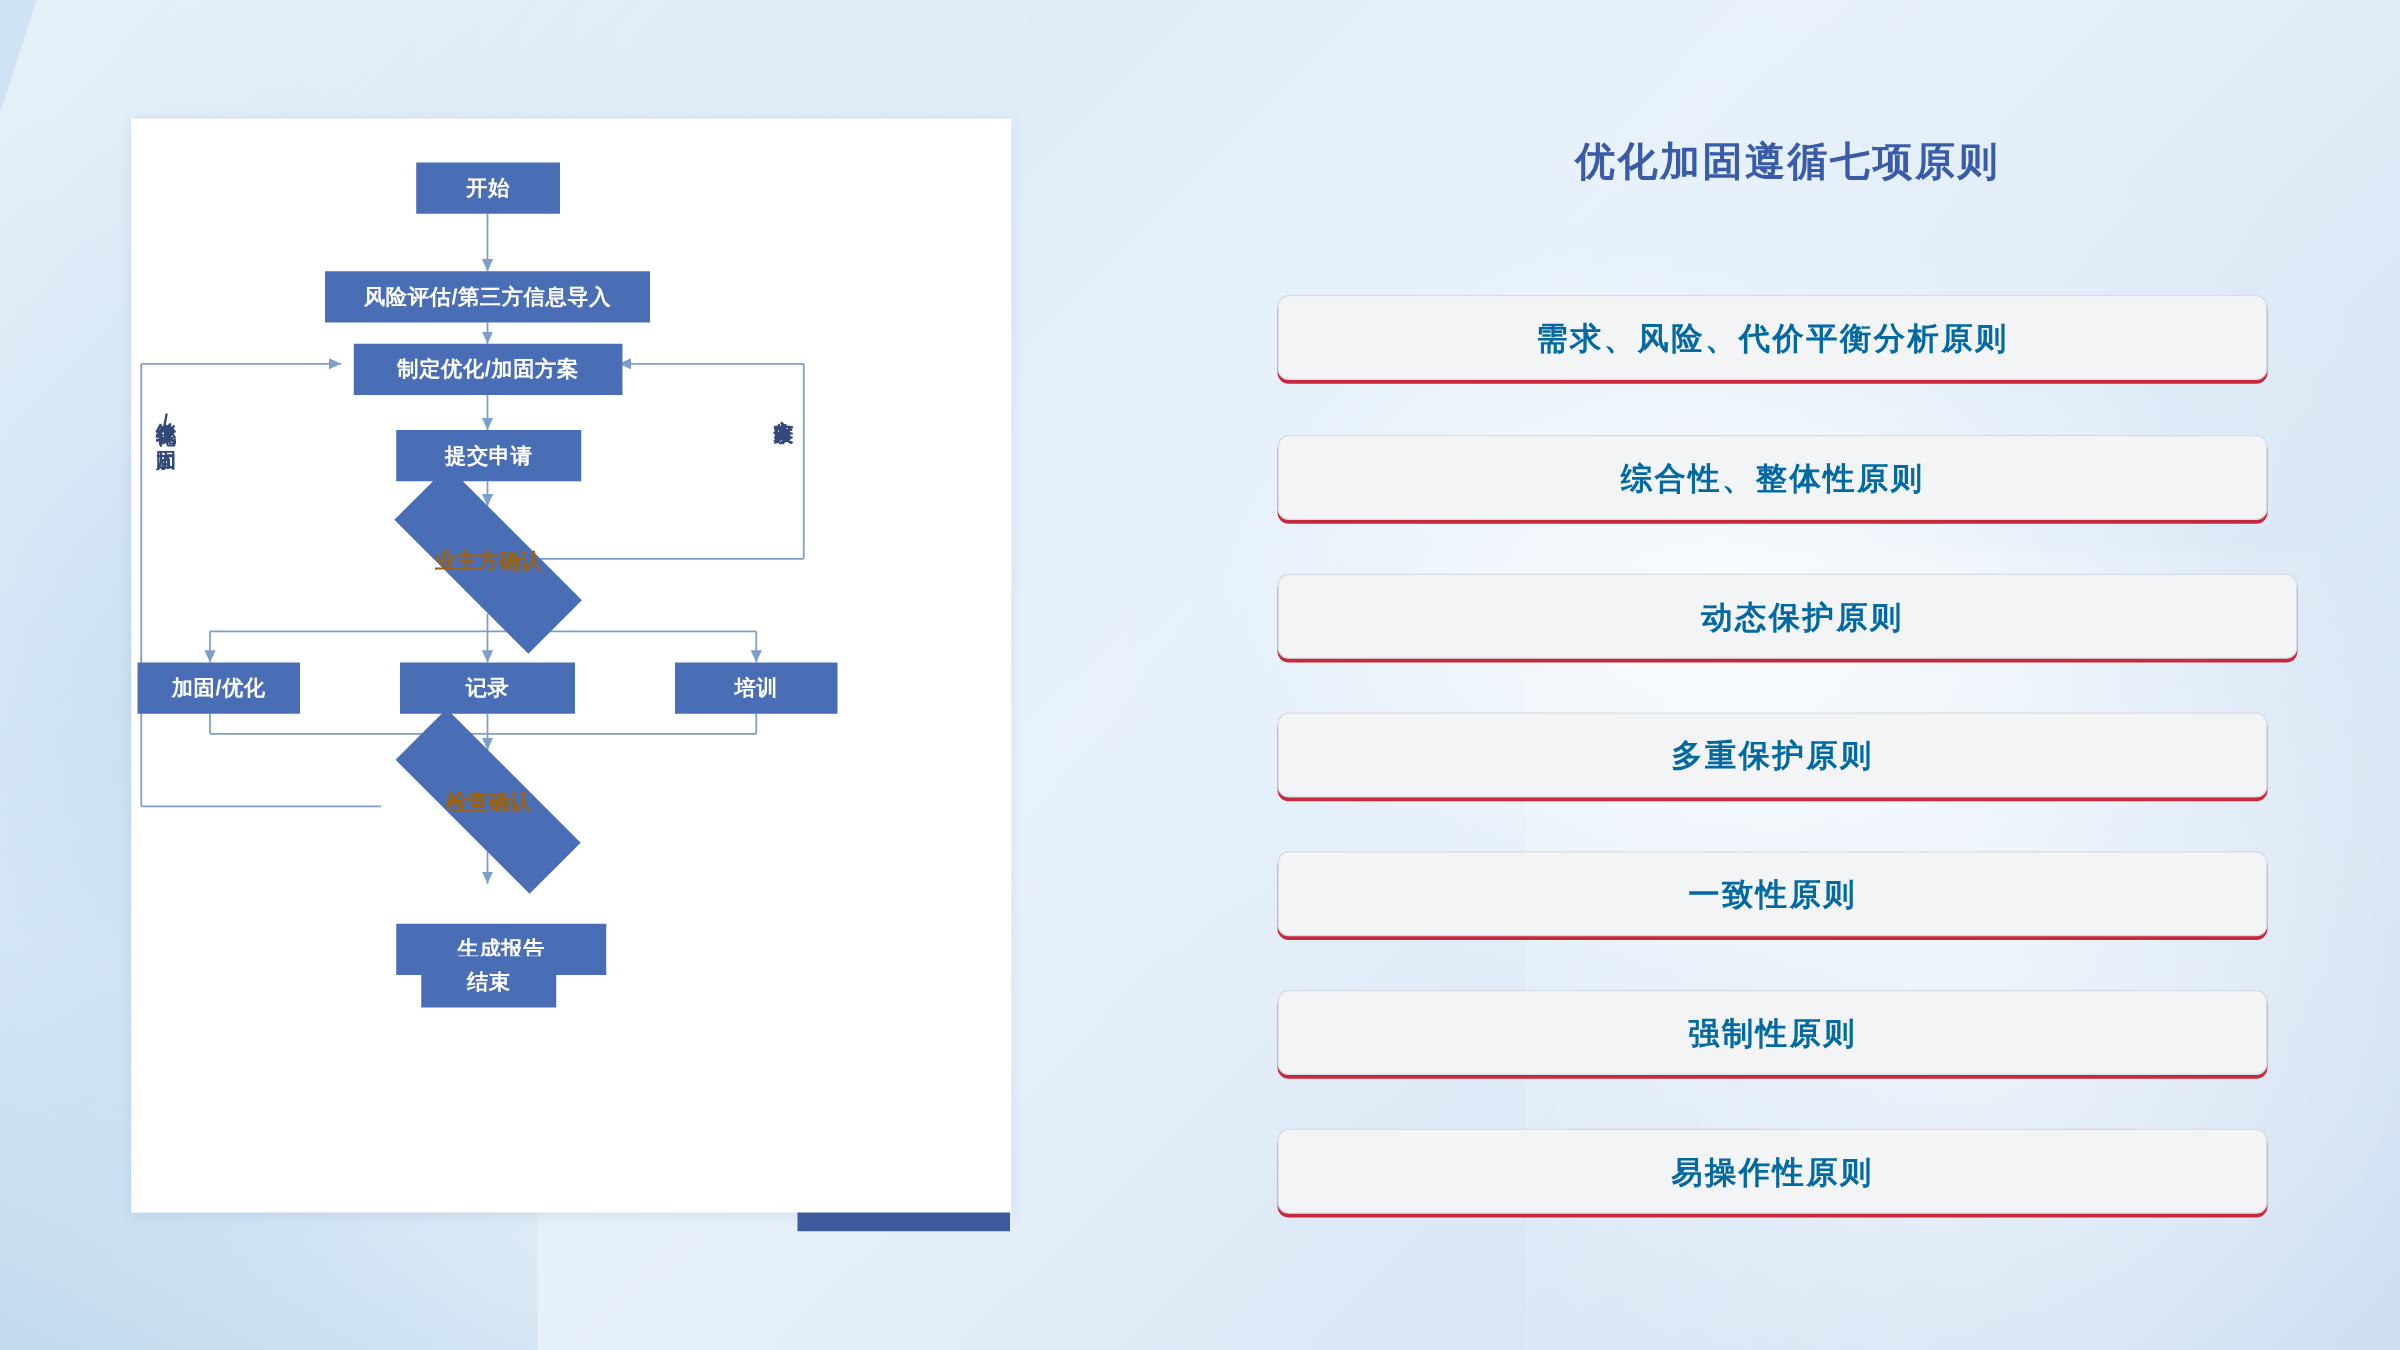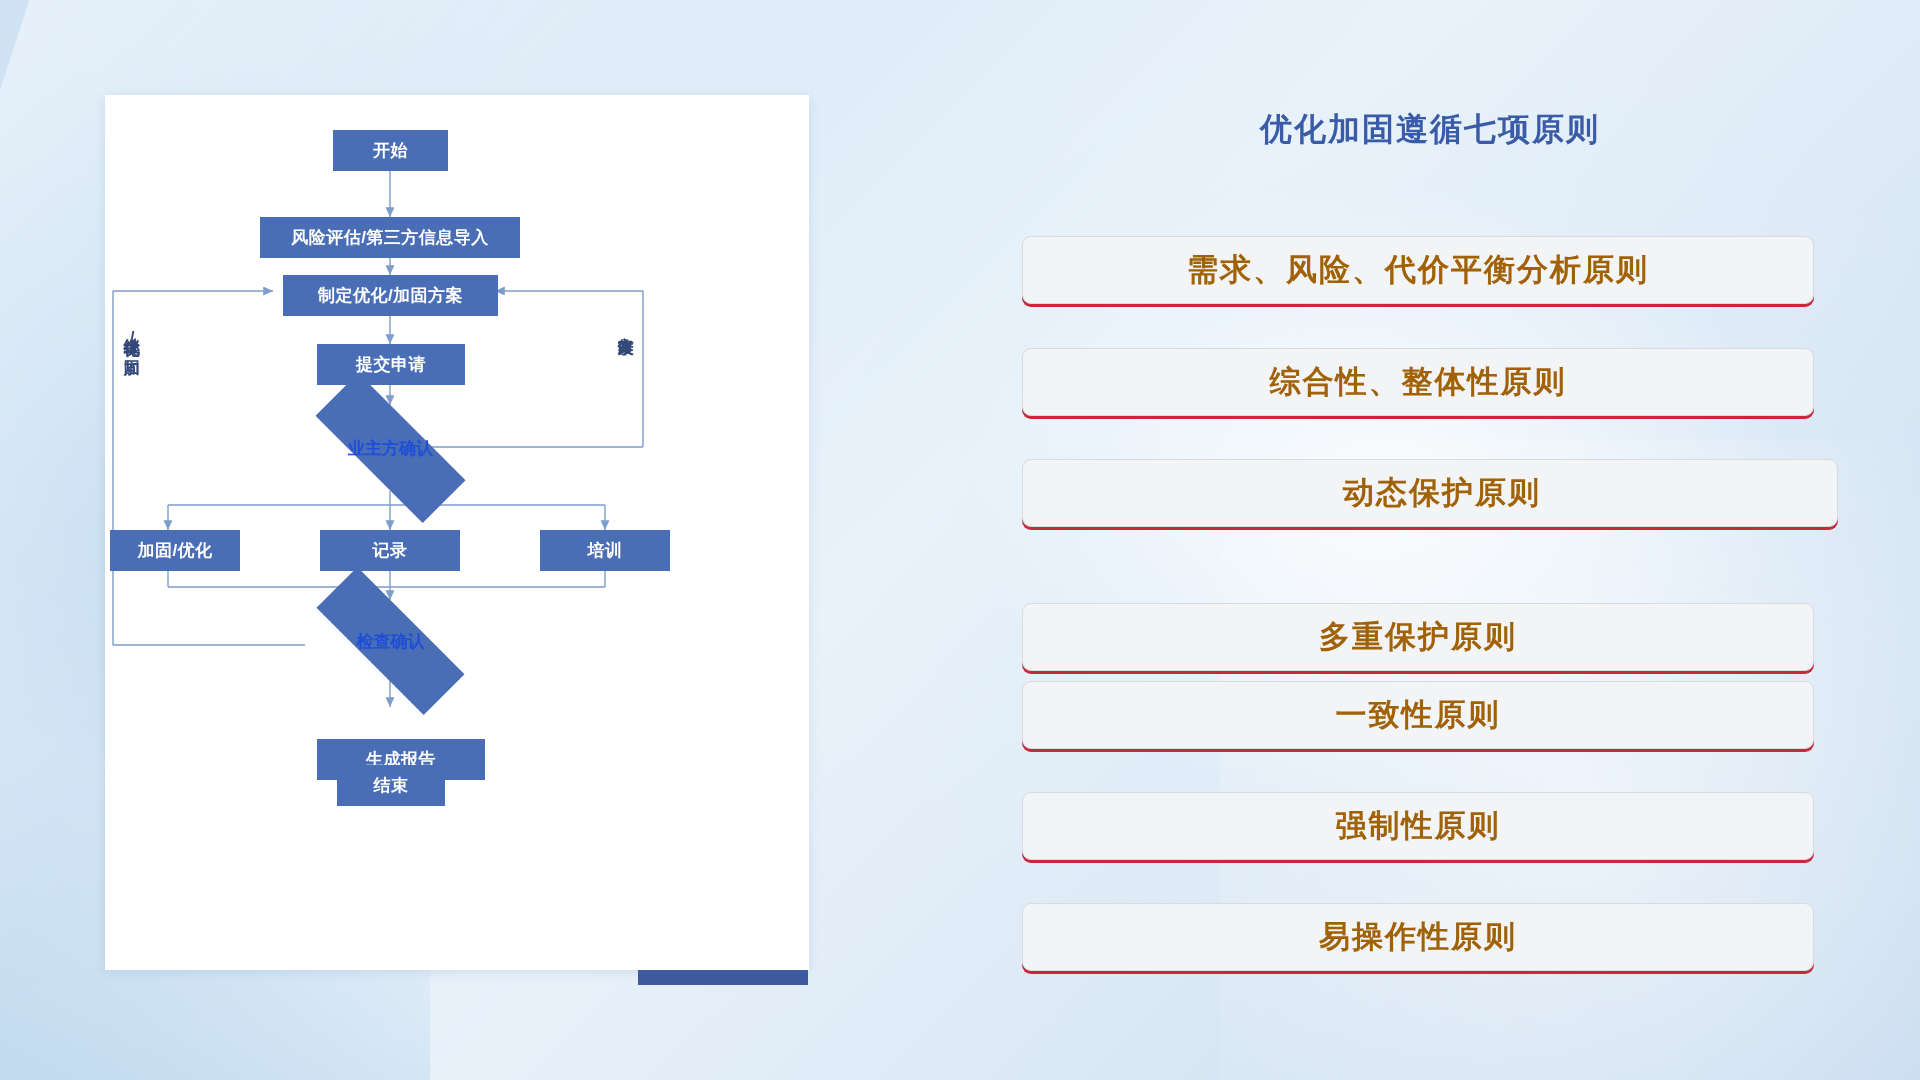--- a/index.html
+++ b/index.html
@@ -80,21 +80,21 @@
     justify-content: center;
     letter-spacing: 0.5px;
     white-space: nowrap;
   }
 
   .fdia {
     position: absolute;
     display: flex;
     align-items: center;
     justify-content: center;
-    color: #1d4ed8;
+    color: #a16207;
     font-size: 17px;
     font-weight: bold;
     white-space: nowrap;
   }
   .fdia .dia-shape {
     position: absolute;
     left: 0; top: 0;
     width: 100%; height: 100%;
     background: #4a6eb5;
     transform: rotate(45deg) scale(0.705);
@@ -132,23 +132,23 @@
     height: 66px;
     background: #f3f4f6;
     border: 1px solid #d7dbe2;
     border-radius: 9px;
     box-shadow: 0 3px 0 0 #c8283c;
     display: flex;
     align-items: center;
     justify-content: center;
   }
   .bar-label {
-    font-size: 31px;
-    font-weight: bold;
-    color: #a16207;
+    font-size: 25px;
+    font-weight: bold;
+    color: #0369a1;
     letter-spacing: 2px;
   }
 </style>
 </head>
 <body>
 
 <div id="slide">
 
   <div class="sheen-a"></div>
   <div class="sheen-b"></div>
@@ -257,21 +257,21 @@
 
   <div class="bar" style="top:236px;">
     <span class="bar-label">需求、风险、代价平衡分析原则</span>
   </div>
   <div class="bar" style="top:348px;">
     <span class="bar-label">综合性、整体性原则</span>
   </div>
   <div class="bar" style="top:459px;padding-left:24px;">
     <span class="bar-label">动态保护原则</span>
   </div>
-  <div class="bar" style="top:570px;margin-top:33px;">
+  <div class="bar" style="top:570px;">
     <span class="bar-label">多重保护原则</span>
   </div>
   <div class="bar" style="top:681px;">
     <span class="bar-label">一致性原则</span>
   </div>
   <div class="bar" style="top:792px;">
     <span class="bar-label">强制性原则</span>
   </div>
   <div class="bar" style="top:903px;">
     <span class="bar-label">易操作性原则</span>

